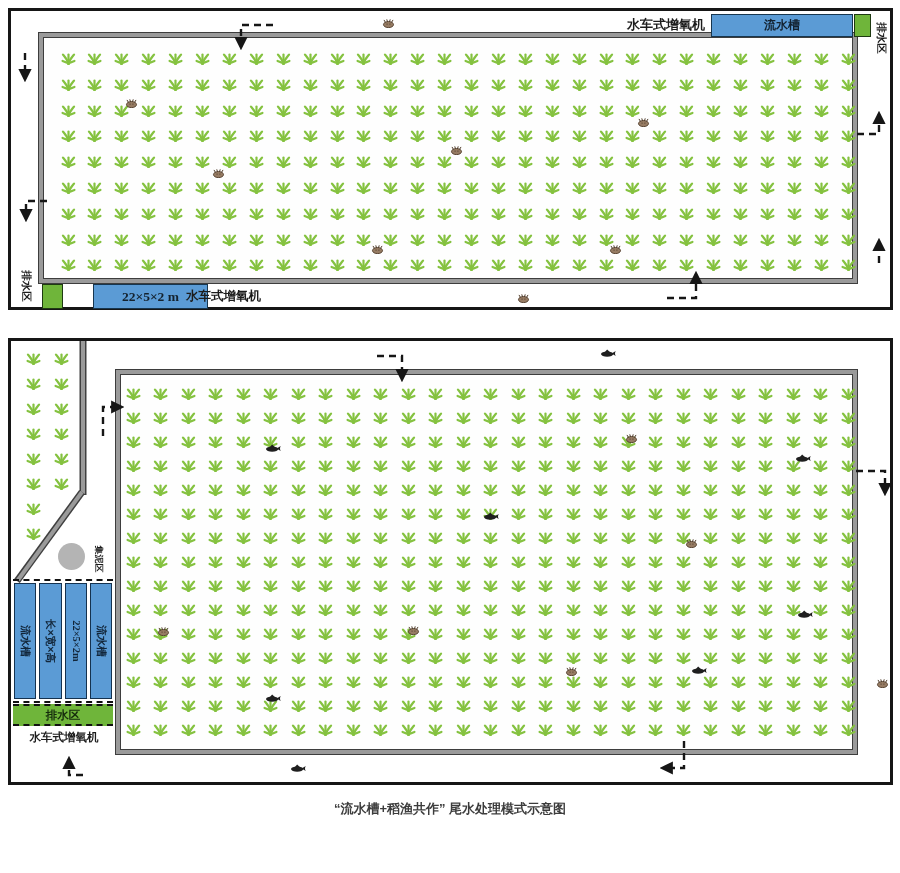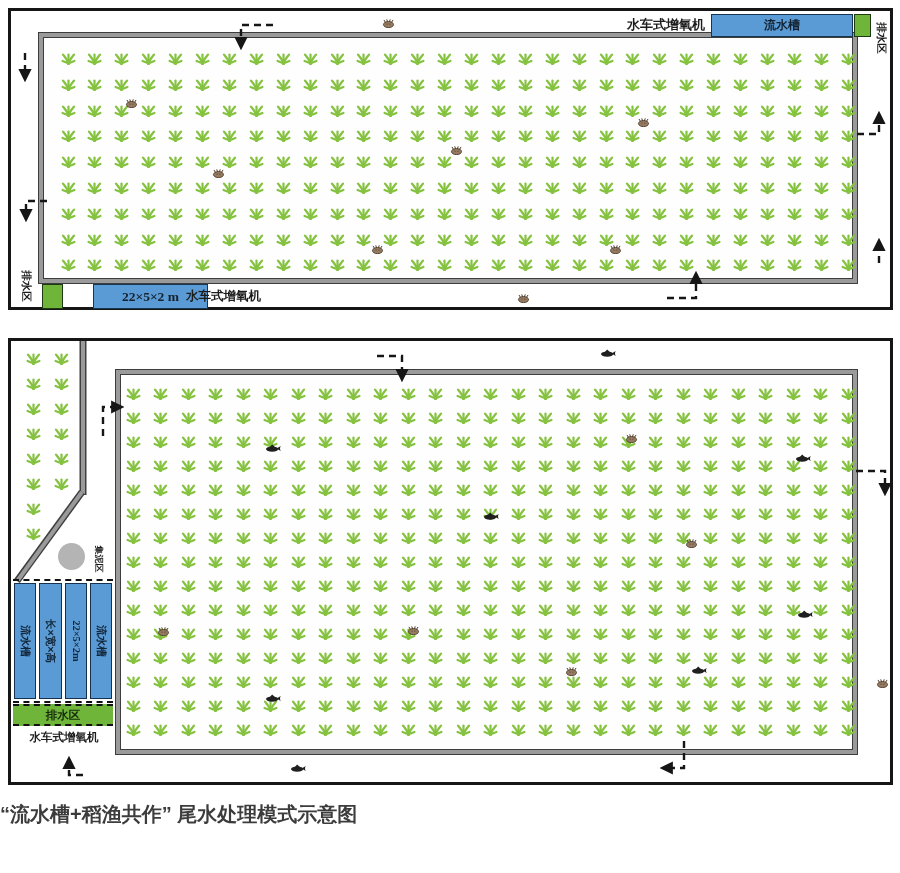--- a/index.html
+++ b/index.html
@@ -40,22 +40,22 @@
           border-top:2px dashed #111;border-bottom:2px dashed #111;
           display:flex;gap:3px;padding:2px 1px;}
   .strip{position:relative;flex:1;background:var(--blue);border:1.6px solid #15324f;box-sizing:border-box;}
   .strip .rot{font-size:10.5px;color:#12263a;}
   .strip .serif-rot{font-family:"Liberation Serif", serif;}
   .drain-bottom{left:2px;top:363px;width:100px;height:22px;border:none;
                 border-top:2.2px dashed #111;border-bottom:2.2px dashed #111;
                 display:flex;align-items:center;justify-content:center;
                 font-weight:bold;font-size:11.5px;color:#14290c;}
   .aerator-bl{left:0px;top:389px;width:106px;text-align:center;font-size:11.5px;}
-  .caption{position:absolute;left:0;top:799px;width:100%;text-align:left;
-           font-weight:bold;font-size:20px;line-height:1.5;color:#3c3c3c;}
+  .caption{position:absolute;left:0;top:799px;width:100%;text-align:center;
+           font-weight:bold;font-size:13px;line-height:1.5;color:#3c3c3c;}
   .defs{position:absolute;width:0;height:0;overflow:hidden;}
 </style>
 </head>
 <body>
 
 <svg class="defs" aria-hidden="true">
   <defs>
     <symbol id="sym-rice" viewBox="0 0 20 16">
       <g fill="none" stroke="var(--rice)" stroke-width="2.6" stroke-linecap="round">
         <path d="M10 15 L10 4"></path>

